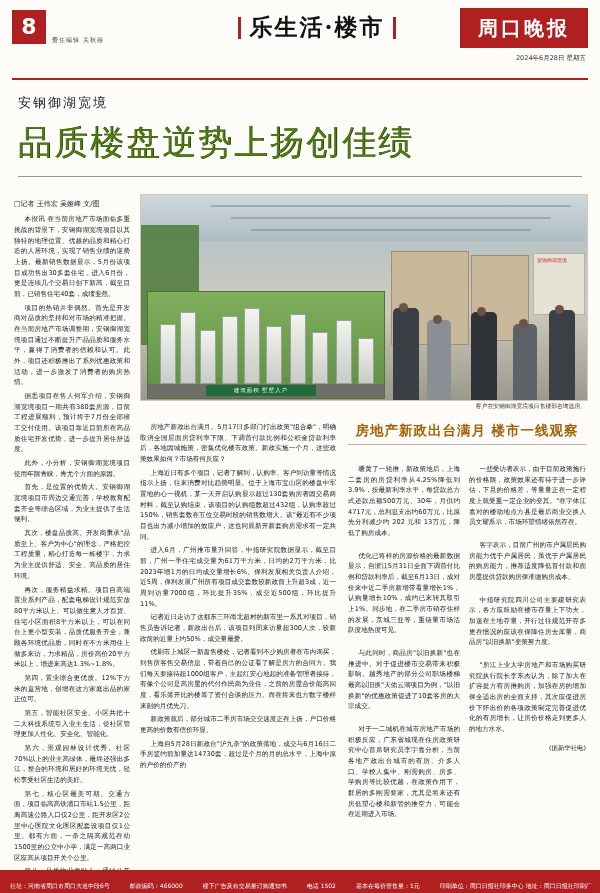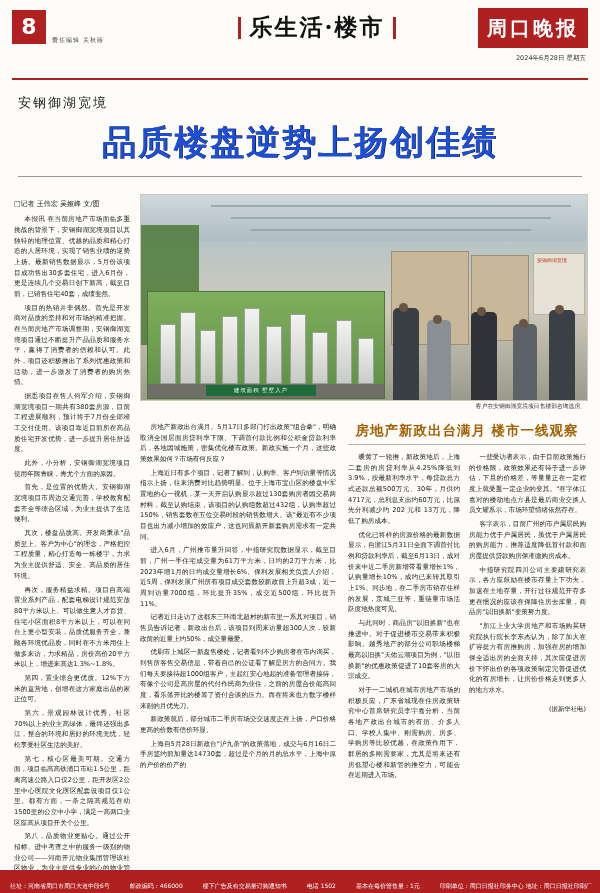--- a/index.html
+++ b/index.html
@@ -24,34 +24,34 @@
   }
   .center-title{
     position:absolute;left:190px;top:6px;width:230px;text-align:center;
   }
   .center-title .bar{display:inline-block;width:3px;height:22px;background:#b02020;vertical-align:middle;margin:0 8px;}
   .center-title .t{
     display:inline-block;font-size:23px;font-weight:bold;color:#111;vertical-align:middle;
     font-family:"DejaVu Serif","Liberation Serif",serif;letter-spacing:2px;
   }
   .nameplate{
-    position:absolute;right:0;top:2px;width:110px;height:40px;background:#b02020;
+    position:absolute;right:0;top:2px;width:128px;height:40px;background:#b02020;
     color:#fff;text-align:center;line-height:40px;font-size:20px;font-weight:bold;
     font-family:"DejaVu Serif","Liberation Serif",serif;letter-spacing:3px;margin-left:45px;
   }
   .datemeta{position:absolute;right:2px;top:48px;font-size:6.5px;color:#333;}
 
   
   .kicker{
     margin:14px 18px 0 18px;font-size:13px;color:#222;letter-spacing:2px;
     font-family:"DejaVu Serif","Liberation Serif",serif;
   }
   .headline{
-    margin:8px 18px 0 18px;text-align:center;font-size:34px;font-weight:bold;
-    letter-spacing:2px;color:#1d4ed8;
+    margin:8px 18px 0 18px;font-size:34px;font-weight:normal;
+    letter-spacing:2px;color:#4d7c0f;
     font-family:"DejaVu Serif","Liberation Serif",serif;
     text-shadow:0.5px 0 0 #000;
   }
   .rulewrap{margin:10px 18px 0 18px;border-top:1px solid #999;}
 
   
   .content{
     position:absolute;left:14px;top:180px;width:572px;height:680px;
   }
   .byline{font-size:7px;color:#222;margin-bottom:4px;margin-top:13px;}
@@ -91,21 +91,21 @@
   }
 
   .subhead{
     position:absolute;left:334px;top:236px;width:238px;text-align:center;
     font-size:13.5px;font-weight:bold;letter-spacing:1px;color:#a16207;
     font-family:"DejaVu Serif","Liberation Serif",serif;
   }
   .subrule{position:absolute;left:334px;top:258px;width:238px;border-top:1px solid #b9b4a8;}
   .col2b{position:absolute;left:334px;top:266px;width:112px;font-size:6.6px;line-height:1.62;text-align:justify;}
   .col3b{position:absolute;left:455px;top:266px;width:117px;font-size:6.6px;line-height:1.62;text-align:justify;}
-  .col2b p,.col3b p{margin:0 0 3px 0;text-indent:1.6em;}
+  .col2b p,.col3b p{margin:12px 0 3px 0;text-indent:1.6em;}
 
   .colmid{position:absolute;left:126px;top:236px;width:196px;font-size:6.6px;line-height:1.62;text-align:justify;}
   .colmid p{margin:0 0 3px 0;text-indent:1.6em;}
 
   .endnote{font-size:6.4px;text-align:right;margin-top:8px;}
 
   
   .footer{
     position:absolute;left:0;bottom:0;width:600px;height:26px;background:#b02020;
   }
@@ -183,20 +183,21 @@
     <div class="col col1">
       <div class="byline">□记者 王伟宏 吴娅峰 文/图</div>
       <p>本报讯 在当前房地产市场面临多重挑战的背景下，安钢御湖宽境项目以其独特的地理位置、优越的品质和精心打造的人居环境，实现了销售业绩的逆势上扬。最新销售数据显示，5月份该项目成功售出30多套住宅，进入6月份，更是连续几个交易日创下新高，截至目前，已销售住宅40套，成绩斐然。</p>
       <p>项目的热销并非偶然。首先是开发商对品质的坚持和对市场的精准把握。在当前房地产市场调整期，安钢御湖宽境项目通过不断提升产品品质和服务水平，赢得了消费者的信赖和认可。此外，项目还积极推出了系列优惠政策和活动，进一步激发了消费者的购房热情。</p>
       <p>据悉项目在售人何军介绍，安钢御湖宽境项目一期共有380套房源，目前工程进展顺利，预计将于7月份全部竣工交付使用。该项目靠近目前所在高品质住宅开发优势，进一步提升居住舒适度。</p>
       <p>此外，小分析，安钢御湖宽境项目使用年限青睐，青尤个方面的原因。</p>
       <p>首先，是位置的优势大。安钢御湖宽境项目市周边交通完善，学校教育配套齐全等综合区域，为业主提供了生活便利。</p>
       <p>其次，楼盘品质高。开发商秉承"品质至上、客户为中心"的理念，严格把控工程质量，精心打造每一栋楼宇，力求为业主提供舒适、安全、高品质的居住环境。</p>
       <p>再次，服务精益求精。项目自高端置业系列产品，配套电梯设计规范安放80平方米以上、可以做生意人才百货、住宅小区面积8平方米以上，可以在同台上更小型安装，品质优服务齐全，兼顾各环境优品质，同时在不方米用住上做多来访，力求精品，房价高价20平方米以上，增进来高达1.3%~1.8%。</p>
       <p>第四，置业综合更优质。12%下方米的直营地，创增在这方家庭出品的家正位可。</p>
+      <p>第五，智能社区安全。小区共把十二大科技系统引入业主生活，使社区管理更加人性化、安全化、智能化。</p>
       <p>第六，景观园林设计优秀。社区70%以上的业主高绿体，最终还强出多江，整合的环境和居好的环境无忧，轻松享受社区生活的美好。</p>
       <p>第七，核心区最美可期。交通方面，项目临高高铁浦口市站1.5公里，距离高速公路入口仅2公里，距开发区2公里中心医院文化医区配套设项目仅1公里。都有方面，一条之隔高规范在幼1500里的公立中小学，满足一高两口业区应高从项目开关个公里。</p>
       <p>第八，品质物业更贴心。通过公开招标、进中考查之中的服务一级别的物业公司——河南开元物业集团管理该社区物业，为业主提供专业的心的物业管理服务。为业主精心打造"542"服务体系，正准落为了让业主的日子过得更好，安钢御湖宽境项目开发精心打造上层圆形。</p>
 
       <p></p>
 
     </div>
 
     <div class="colmid">
       <p>房地产新政出台满月。5月17日多部门打出政策"组合拳"，明确取消全国层面房贷利率下限、下调首付款比例和公积金贷款利率后，各地因城施策，密集优化楼市政策。新政实施一个月，这些政策效果如何？市场有何反应？</p>

